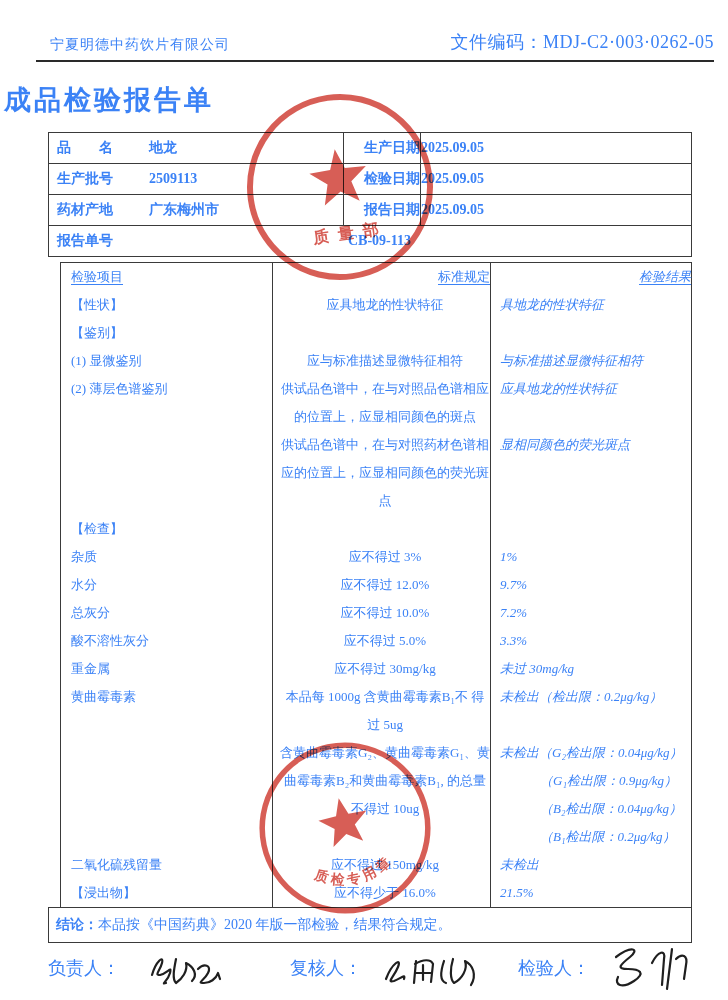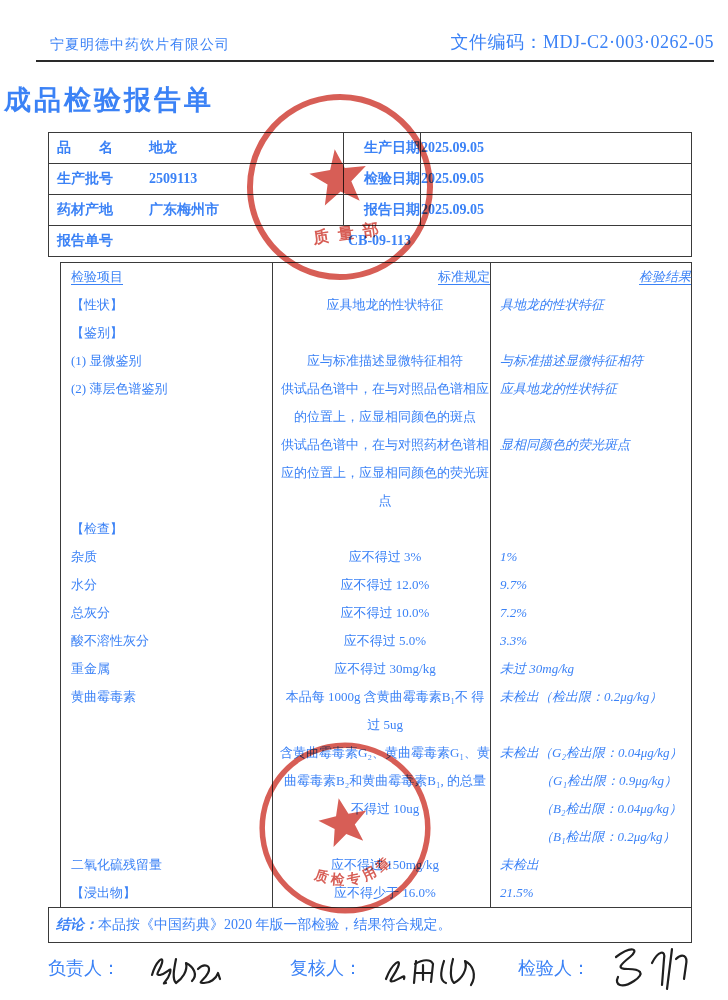--- a/index.html
+++ b/index.html
@@ -63,21 +63,21 @@
   .hd{text-decoration:underline;text-underline-offset:3px;}
   
   .conclusion{
     margin:-1px 36px 0 48px;
     border:1px solid #3a3a3a;
     height:34px;line-height:33px;
     font-size:14px;
     padding-left:7px;
     white-space:nowrap;
   }
-  .conclusion .bold{font-weight:bold;font-style:italic;}
+  .conclusion .bold{font-weight:bold;}
   
   .signs{
     margin:10px 36px 0 48px;
     display:flex;align-items:flex-start;
     font-size:18px;
   }
   .sig-block{display:flex;align-items:flex-start;}
   .sig-block .slab{line-height:30px;white-space:nowrap;}
   .sig-svg{margin-top:-4px;}
   .sig1{margin-left:26px;margin-right:64px;}

